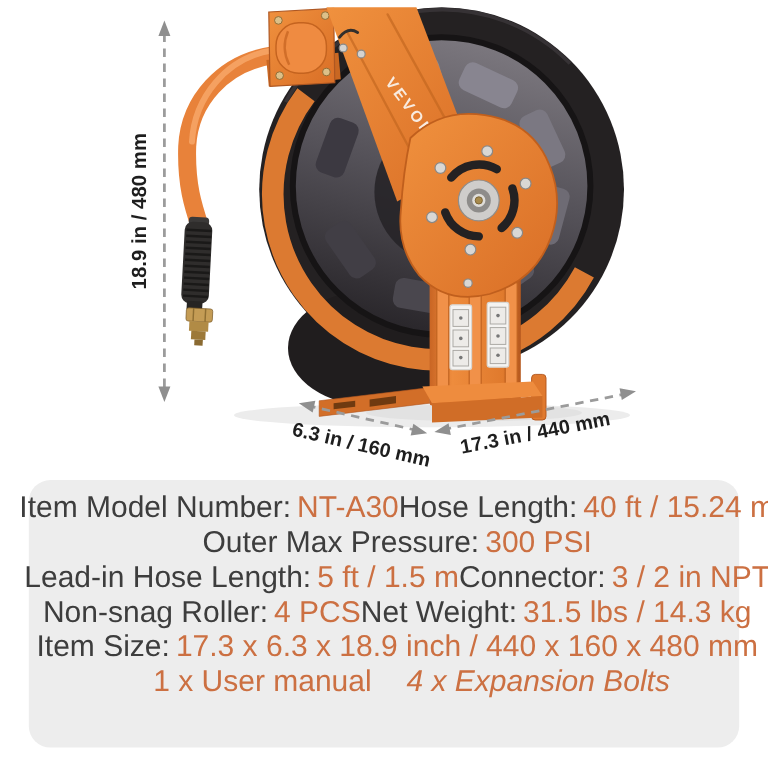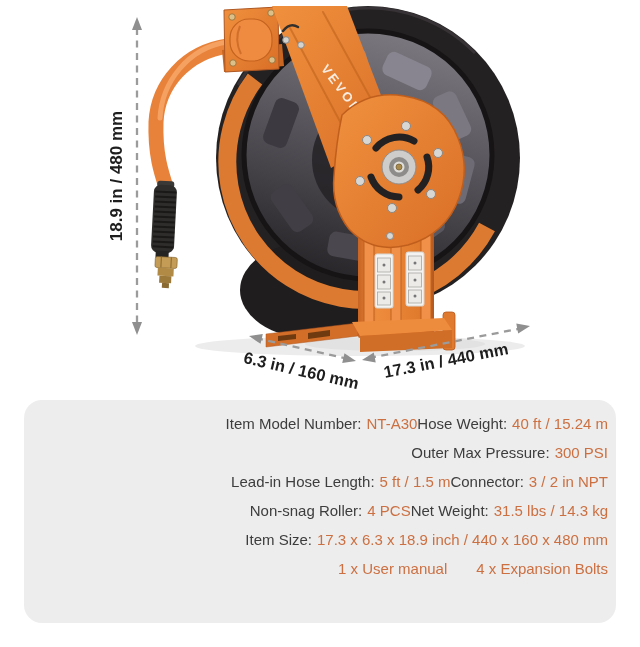--- a/index.html
+++ b/index.html
@@ -10,26 +10,26 @@
   .photo{position:absolute;left:0;top:0;width:640px;height:392px;}
   .photo svg{display:block;}
   .dim-text{font:700 17px "Liberation Sans","DejaVu Sans",sans-serif;fill:#1e1e1e;}
   .dim-text.small{font-size:16.5px;}
   .logo-text{font:700 13px "Liberation Sans","DejaVu Sans",sans-serif;fill:#faf4ee;letter-spacing:2.5px;opacity:.93;}
   .spec-panel{
     position:absolute;left:24px;top:400px;width:592px;height:223px;
     background:#EDEDED;border-radius:18px;box-sizing:border-box;
     padding:9px 8px 0 30px;
   }
-  .srow{display:flex;justify-content:flex-end;font-size:15px;line-height:29px;white-space:nowrap;}
+  .srow{display:flex;justify-content:center;font-size:25px;line-height:29px;white-space:nowrap;}
   .srow .cell{display:block;}
   .lbl{color:#3D3D3D;}
   .val{color:#CC7042;margin-left:5px;}
   .acc-item{color:#CC7042;margin-left:24px;}
-  .acc-item + .acc-item{margin-left:29px;}
+  .acc-item + .acc-item{margin-left:29px;font-style:italic;}
 </style>
 </head>
 <body>
 
 <div class="stage">
 
   <div class="photo">
     <svg width="640" height="392" viewBox="0 0 640 392">
       <defs>
         <linearGradient id="gFace" x1="0.55" y1="0" x2="0.28" y2="1">
@@ -218,21 +218,21 @@
       </g>
     </svg>
   </div>
 
   <div class="spec-panel">
     <div class="srow">
       <div class="cell">
         <span class="lbl">Item Model Number:</span><span class="val">NT-A30</span>
       </div>
       <div class="cell">
-        <span class="lbl">Hose Weight:</span><span class="val">40 ft / 15.24 m</span>
+        <span class="lbl">Hose Length:</span><span class="val">40 ft / 15.24 m</span>
       </div>
     </div>
     <div class="srow">
       <div class="cell">
         <span class="lbl">Outer Max Pressure:</span><span class="val">300 PSI</span>
       </div>
     </div>
     <div class="srow">
       <div class="cell">
         <span class="lbl">Lead-in Hose Length:</span><span class="val">5 ft / 1.5 m</span>

